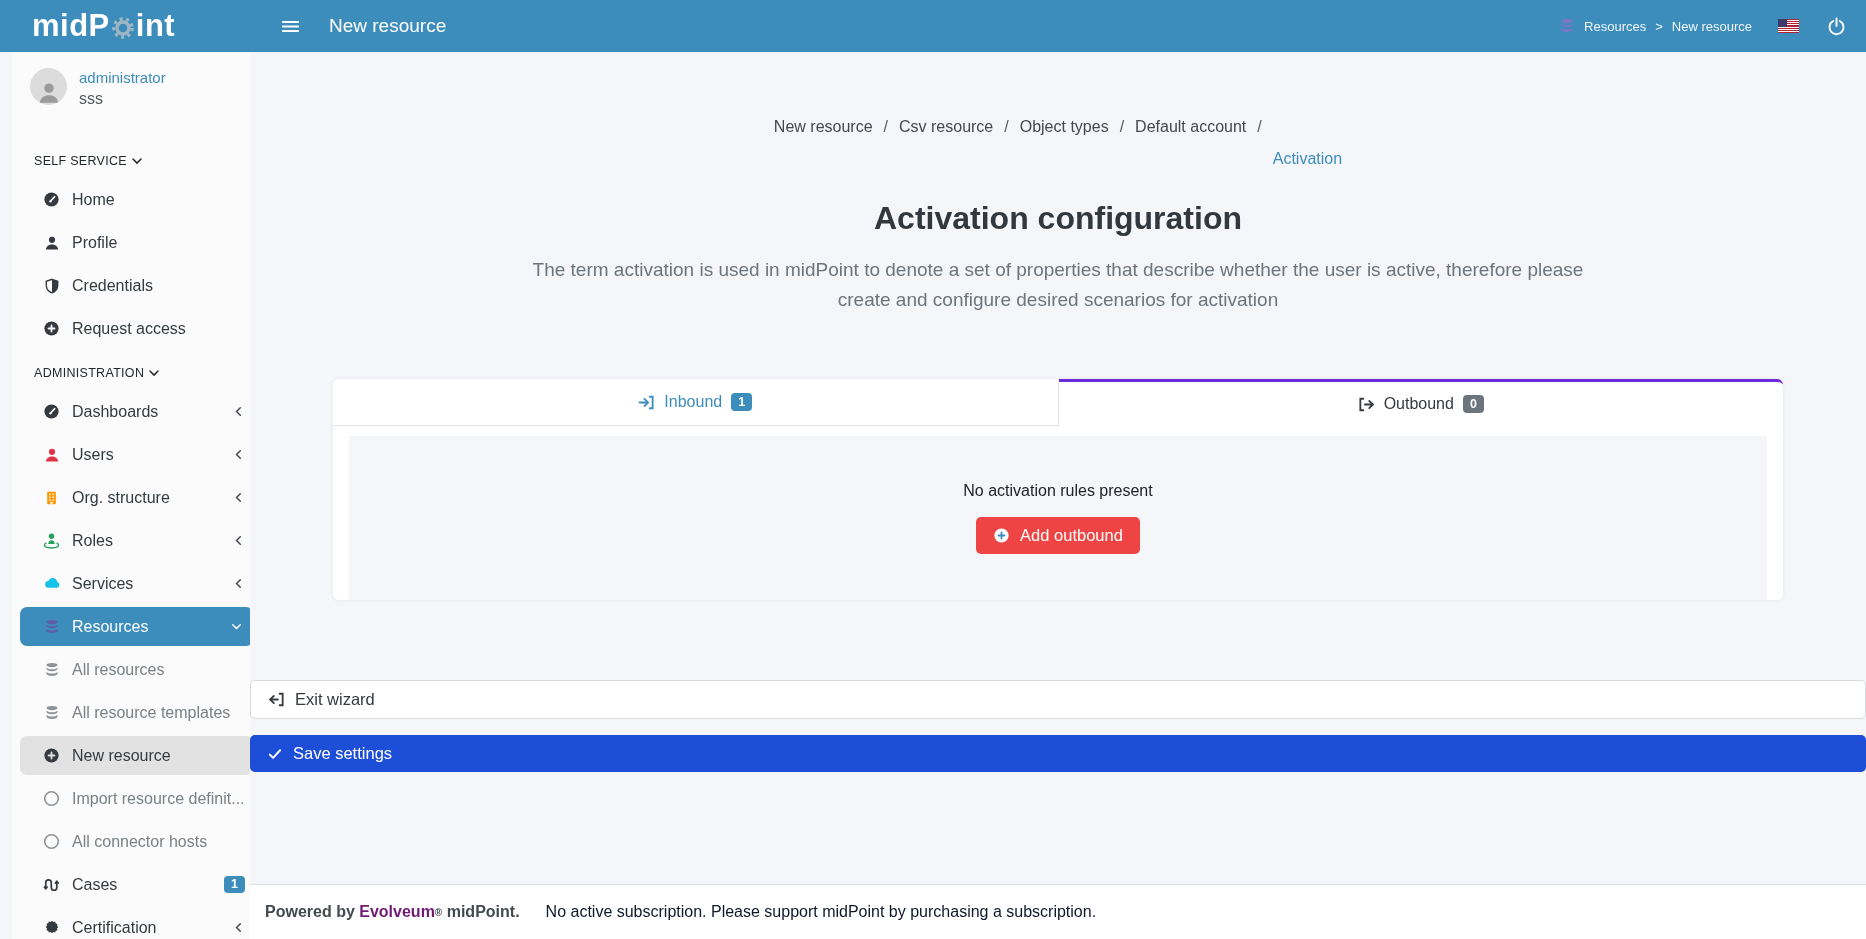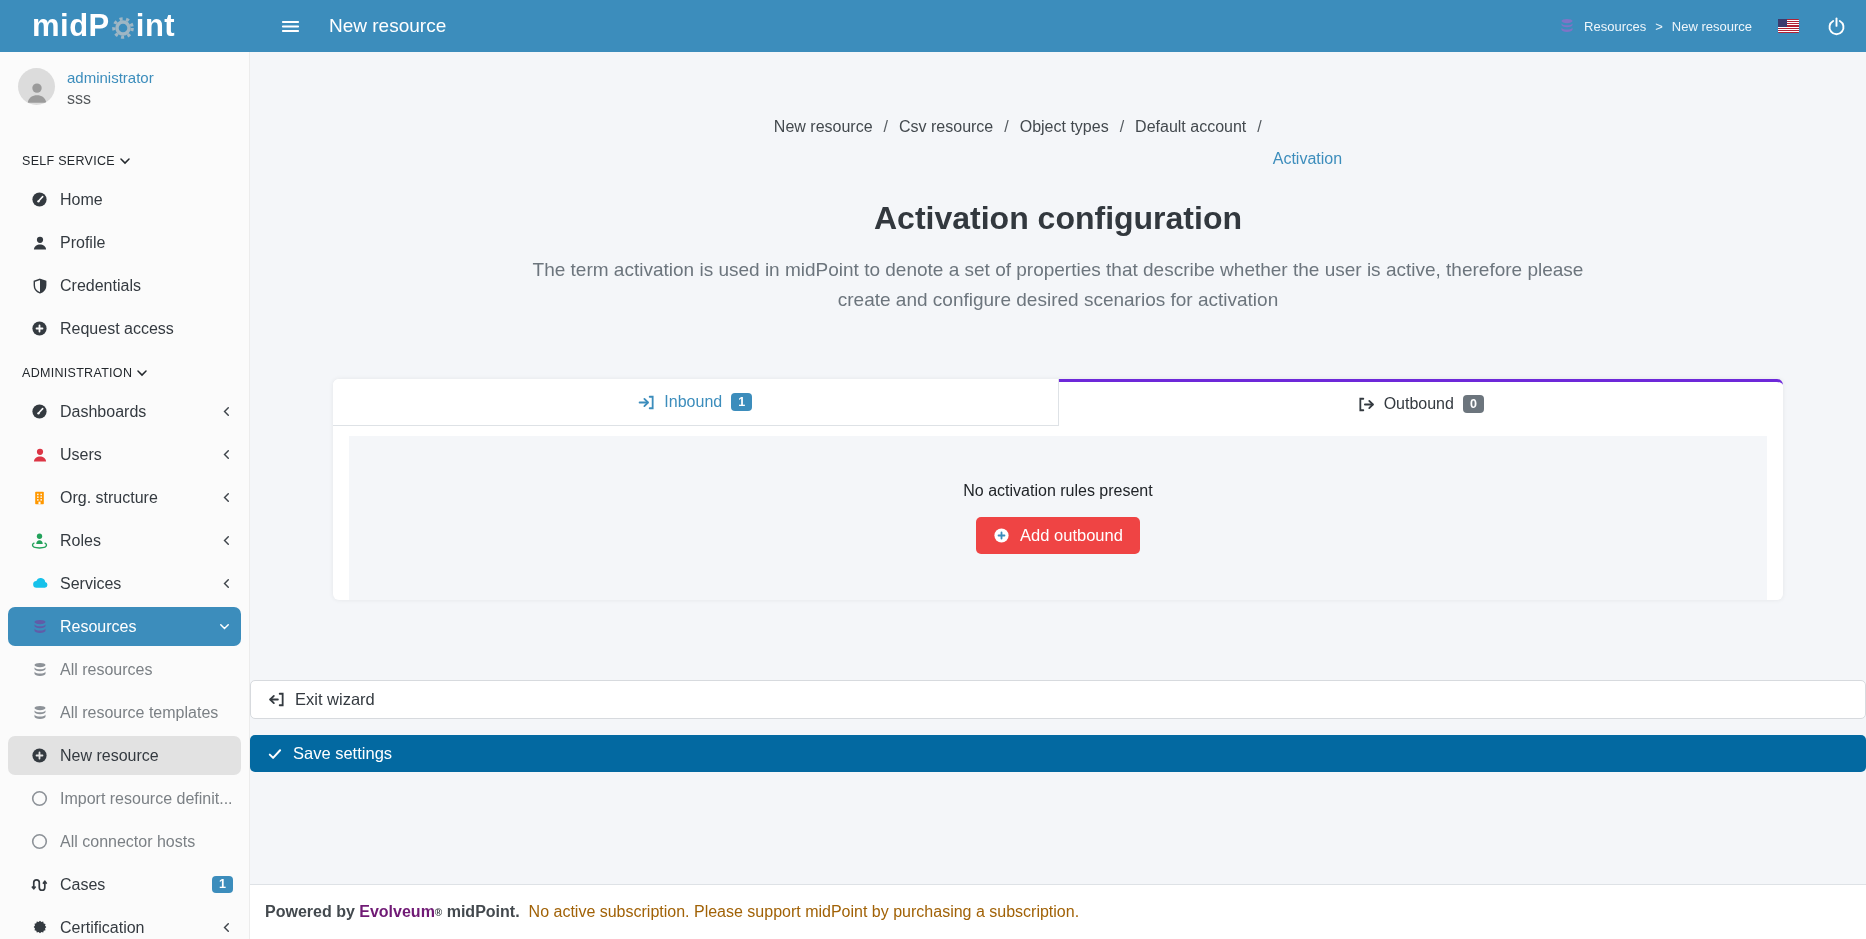--- a/index.html
+++ b/index.html
@@ -17,21 +17,21 @@
   .nav-title { margin-left:28px; color:#fff; font-size:19px; }
   .navbar-right { margin-left:auto; display:flex; align-items:center; padding-right:20px; color:#fff; }
   .nav-crumb { display:flex; align-items:center; gap:9px; font-size:13px; color:#eef6fb; }
   .nav-crumb .ico-db { color:#7f74c6; }
   .flag { width:21px; height:14px; margin-left:26px; position:relative; border-radius:1px;
     background:repeating-linear-gradient(180deg,#b22234 0 1.1px,#fff 1.1px 2.16px); cursor:pointer; }
   .flag::after { content:""; position:absolute; left:0; top:0; width:9px; height:7.5px; background:#3c3b6e; }
   .power { margin-left:28px; color:#fff; background:none; border:none; cursor:pointer; }
 
   
-  .sidebar { position:absolute; top:52px; left:0; bottom:0; width:250px;
+  .sidebar { position:absolute; top:52px; left:12px; bottom:0; width:250px;
     background:#fbfbfb; border-right:1px solid #ececec; overflow:hidden; }
   .user-panel { display:flex; align-items:flex-start; padding:16px 14px 12px 18px; height:65px; }
   .avatar { width:37px; height:37px; border-radius:50%; background:#dcdcdc;
     display:flex; align-items:flex-end; justify-content:center; overflow:hidden; }
   .user-meta { margin-left:12px; padding-top:1px; }
   .user-name { color:#3c8dbc; font-size:15px; cursor:pointer; }
   .user-sub { color:#55595c; font-size:16px; margin-top:4px; }
 
   .side-nav { padding-top:21px; }
   .nav-header { margin-top:6px; height:34px; padding:0 16px 0 22px; display:flex; align-items:center;
@@ -77,28 +77,28 @@
   .tab-badge.blue { background:#3c8dbc; }
   .tab-badge.gray { background:#6c757d; }
   .panel { margin:10px 16px 16px; height:164px; background:#f4f6f9;
     display:flex; flex-direction:column; align-items:center; justify-content:center; gap:17px; }
   .empty-msg { font-size:16px; color:#212529; }
   .btn { display:inline-flex; align-items:center; gap:10px; border:none; border-radius:5px;
     font-size:16.5px; font-family:inherit; cursor:pointer; padding:9px 17px; }
   .btn-add { background:#ef4444; color:#fff; }
   .actions { margin-top:80px; display:flex; justify-content:center; gap:16px;flex-direction:column; }
   .btn-exit { background:#fff; color:#343a40; border:1px solid #d7dade; }
-  .btn-save { background:#0369a1; color:#fff;text-align:center; }
+  .btn-save { background:#1d4ed8; color:#fff;text-align:center; }
 
   .footer { position:absolute; left:0; right:0; bottom:0; height:55px; background:#fff;
     border-top:1px solid #dee2e6; display:flex; align-items:center; padding-left:15px; font-size:16px; }
   .footer b { color:#43494e; }
   .footer .brand-link { color:#701a75; font-weight:bold; cursor:pointer; }
   .footer sup { font-size:10px; color:#43494e; font-weight:bold; }
-  .footer .note { color:#a16207; margin-left:9px; }
+  .footer .note { color:#0f172a; margin-left:26px; }
 </style>
 </head>
 <body>
 
 <header class="navbar">
   <div class="brand">
     <span>midP</span>
     <span class="gear">
       <svg viewBox="0 0 24 24" width="24" height="24">
         <circle cx="12" cy="12" r="6" fill="none" stroke="#9eb6c4" stroke-width="3.4"></circle>

